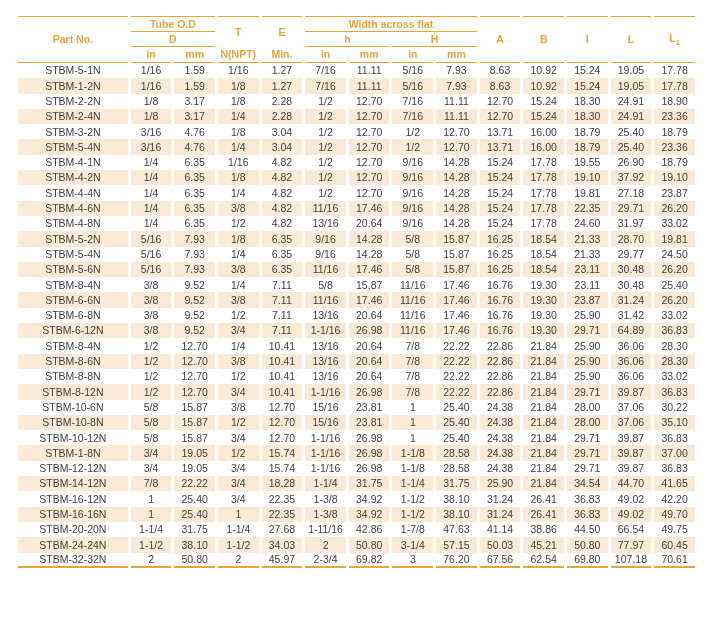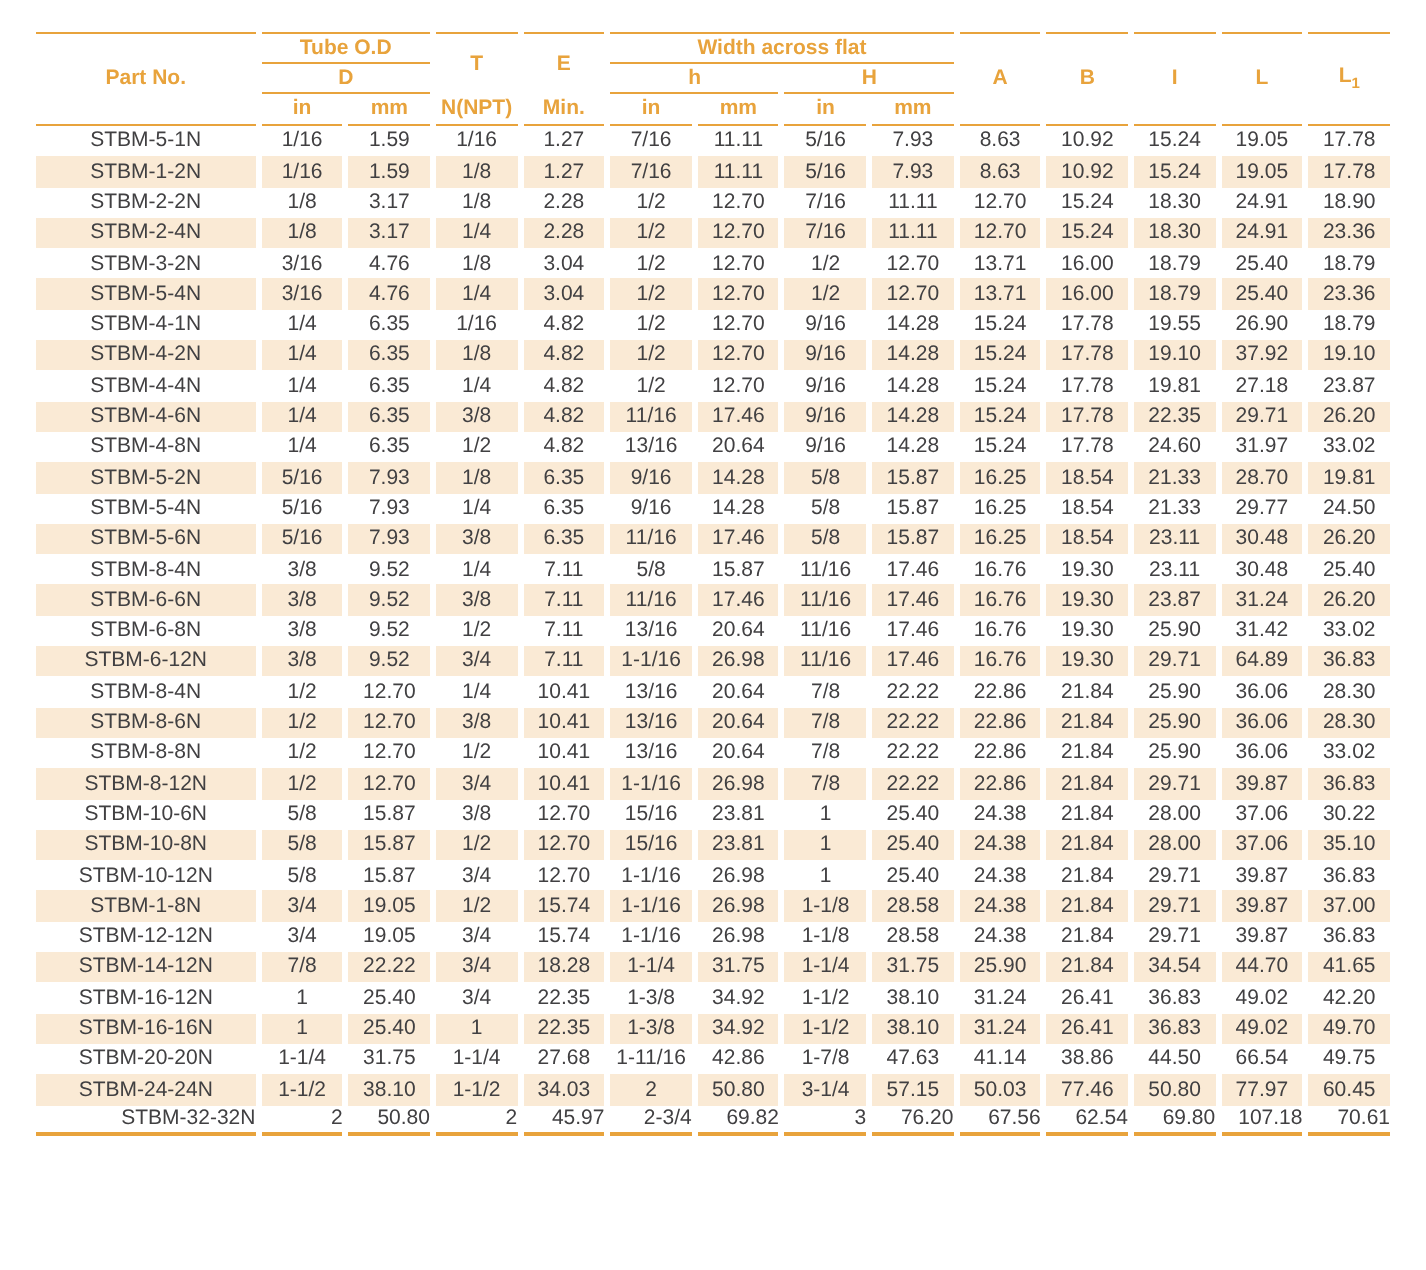--- a/index.html
+++ b/index.html
@@ -49,21 +49,21 @@
     font-size: 10.5px;
     color: var(--body-text, #414042);
     text-align: center;
     height: 15.3px;
     line-height: 1;
     white-space: nowrap;
     overflow: visible;
     vertical-align: middle;
   }
   tbody tr.alt td { background: var(--row-alt, #FAEAD5); }
-  tbody tr.last td { border-bottom: 2px solid var(--accent, #E8A33C); text-align: right; }
+  tbody tr.last td { border-bottom: 2px solid var(--accent, #E8A33C); }
 
   col.c-part { width: 17.2%; }
   col.c-std  { width: 6.37%; }
 </style>
 </head>
 <body>
 
 <div class="page">
 
   <div class="intro">
@@ -616,21 +616,21 @@
           <td>STBM-24-24N</td>
           <td>1-1/2</td>
           <td>38.10</td>
           <td>1-1/2</td>
           <td>34.03</td>
           <td>2</td>
           <td>50.80</td>
           <td>3-1/4</td>
           <td>57.15</td>
           <td>50.03</td>
-          <td>77.46</td>
+          <td>45.21</td>
           <td>50.80</td>
           <td>77.97</td>
           <td>60.45</td>
         </tr>
         <tr class="last">
           <td>STBM-32-32N</td>
           <td>2</td>
           <td>50.80</td>
           <td>2</td>
           <td>45.97</td>

